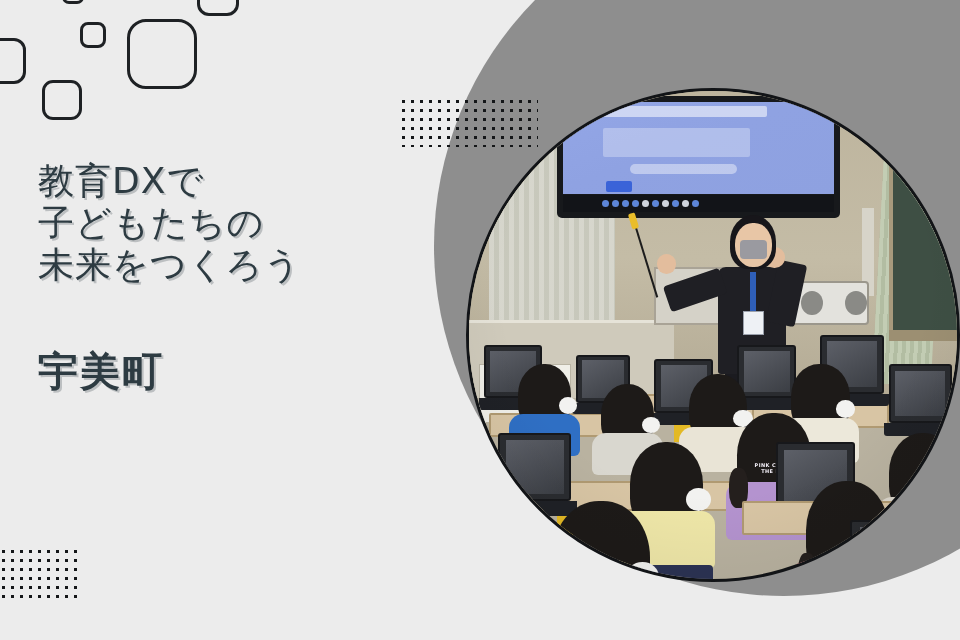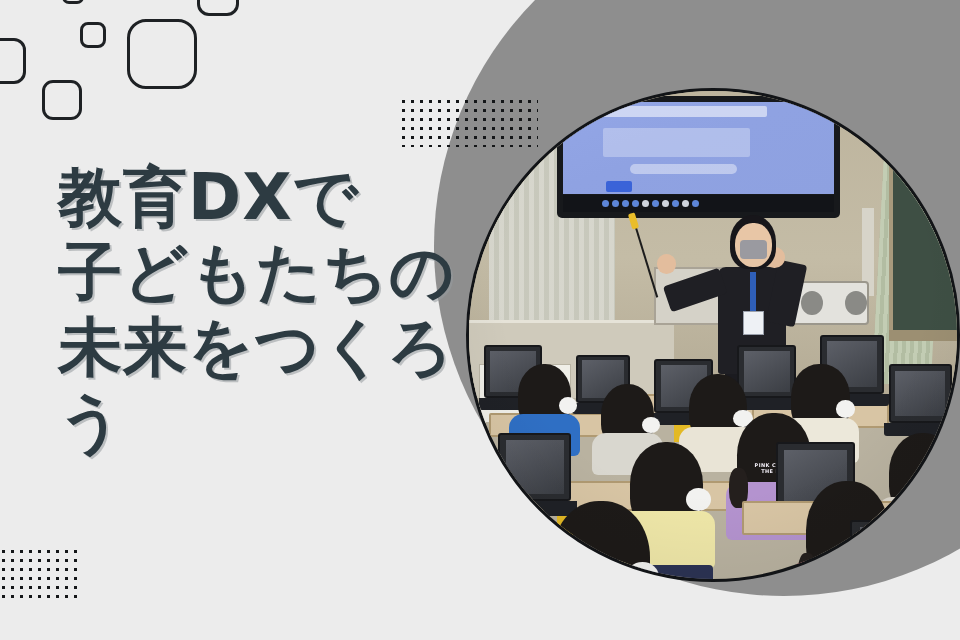--- a/index.html
+++ b/index.html
@@ -223,27 +223,26 @@
                  background:radial-gradient(circle at 50% 40%, rgba(0,0,0,0) 55%, rgba(0,0,0,.10) 100%); }
 
   
   #text-block {
     position:absolute;
     left:38px; top:160px;
     width:430px;
   }
   #headline {
     color:#2d3b42;
-    font-size:64px;
-    font-weight:bold;
+    font-size:36px;
+    font-weight:normal;
     line-height:1.17;
     letter-spacing:1px;
     text-shadow: 2px 2px 0 rgba(150,155,158,.55);
     white-space:pre-line;
-    margin-left:20px;
   }
   #subtitle {
     margin-top:58px;
     color:#2d3b42;
     font-size:40px;
     font-weight:bold;
     letter-spacing:2px;
     text-shadow: 2px 2px 0 rgba(150,155,158,.55);
   }
 </style>
@@ -446,15 +445,16 @@
         </div>
 
       <div class="ph photo-shade"></div>
     </div>
   </div>
 
   <div id="text-block">
     <div id="headline">教育DXで
 子どもたちの
 未来をつくろう</div>
+    <div id="subtitle">宇美町</div>
   </div>
 
 </div>
 
 </body></html>

